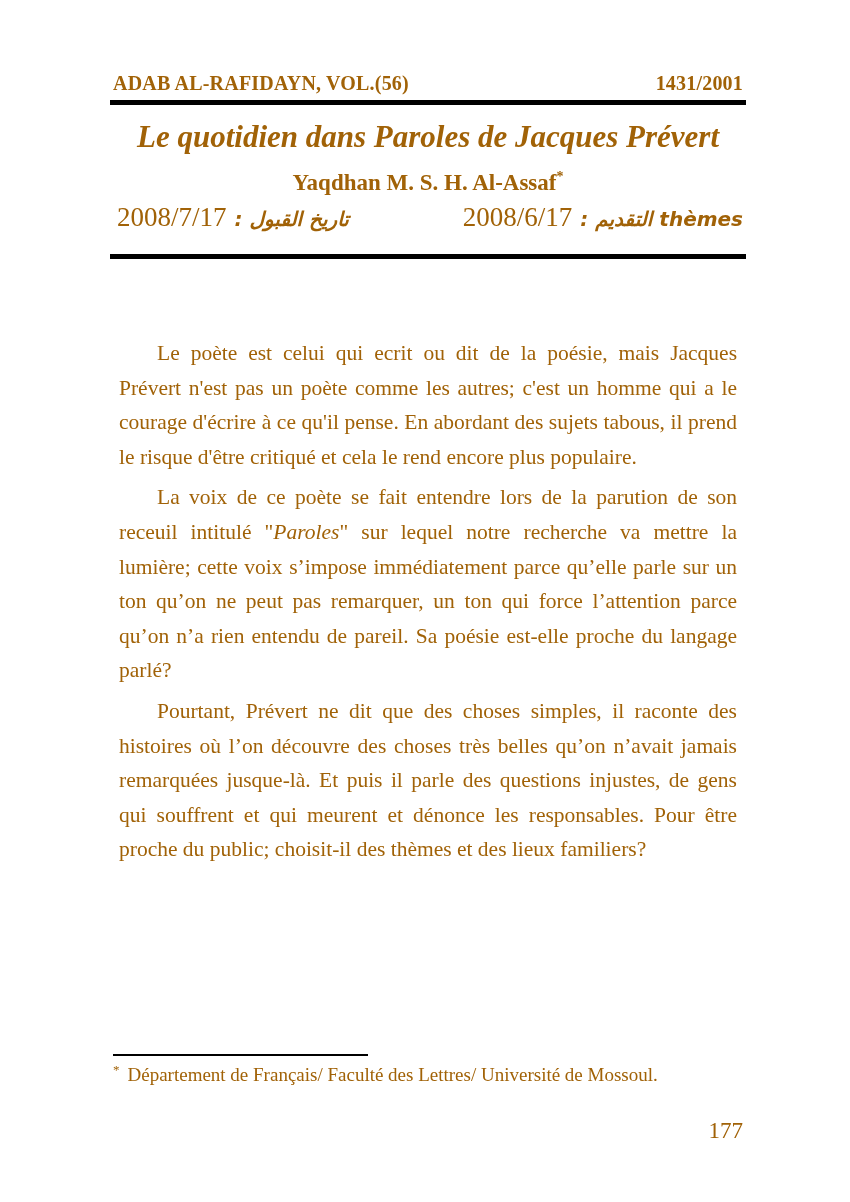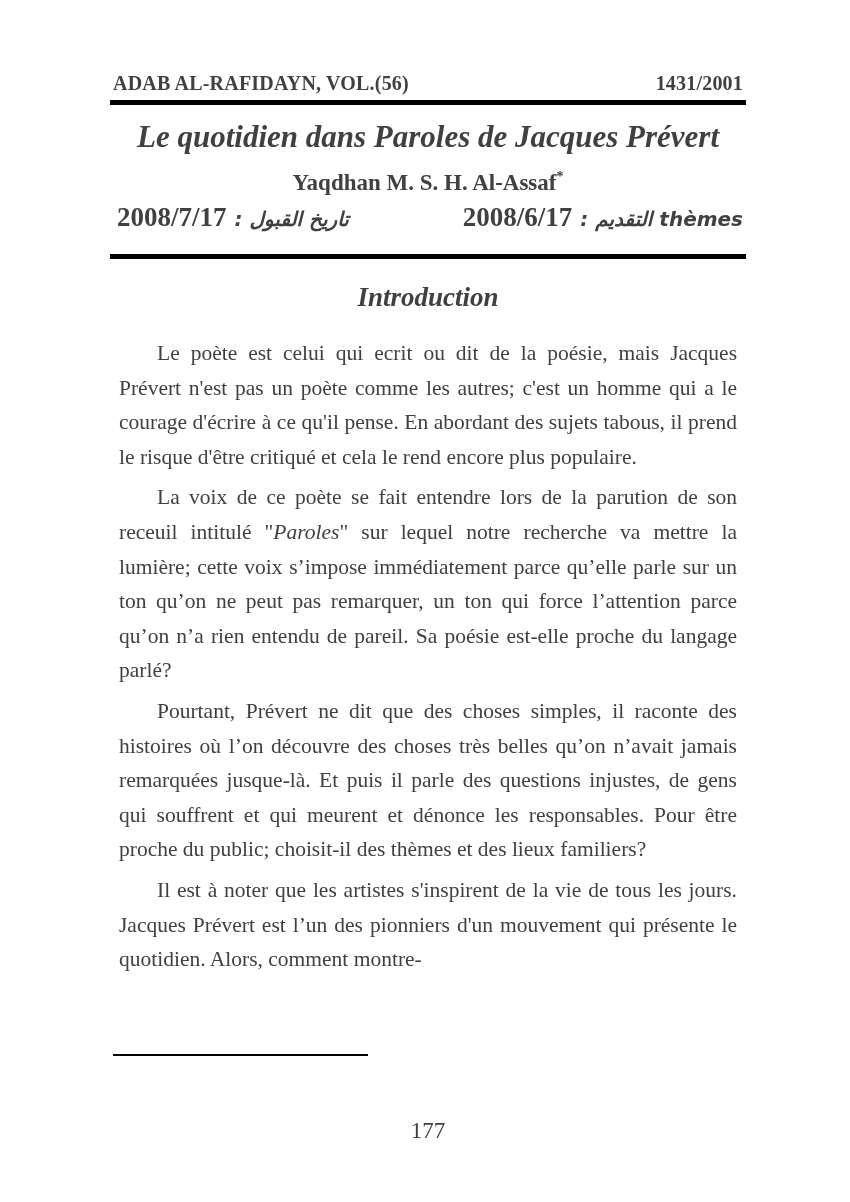--- a/index.html
+++ b/index.html
@@ -6,21 +6,21 @@
     margin: 0;
     padding: 0;
     background: #e8e8e8;
   }
   .page {
     position: relative;
     width: 850px;
     height: 1202px;
     margin: 0 auto;
     background: #ffffff;
-    color: #404040;
+    color: #a16207;
     font-family: "Liberation Serif", serif;
     overflow: hidden;
   }
   .abs { position: absolute; }
 
   
   .header-row {
     top: 72px;
     left: 113px;
     width: 630px;
@@ -74,21 +74,21 @@
     white-space: nowrap;
   }
   .date-label {
     font-size: 20px;
     font-weight: bold;
     font-family: "DejaVu Sans", sans-serif;
     font-style: italic;
   }
   .date-value {
     font-size: 27px;
-    font-weight: bold;
+    font-weight: normal;
     font-family: "Liberation Serif", serif;
     padding: 0 4px;
   }
   .rule-mid {
     top: 254px;
     left: 110px;
     width: 636px;
     height: 5px;
     background: #000;
   }
@@ -136,21 +136,21 @@
   .footnote-line sup {
     font-size: 13px;
     padding-right: 8px;
   }
 
   
   .page-number {
     top: 1118px;
     left: 113px;
     width: 630px;
-    text-align: center;
+    text-align: right;
     font-size: 23px;
   }
 </style>
 </head>
 <body>
 
 <div class="page">
 
   <div class="abs header-row">
     <span>ADAB AL-RAFIDAYN, VOL.(56)</span>
@@ -169,26 +169,27 @@
       <span class="date-label">تاريخ القبول :</span>
       <span class="date-value">2008/7/17</span>
     </span>
     <span class="date-block">
       <span class="date-label">thèmes التقديم :</span>
       <span class="date-value">2008/6/17</span>
     </span>
   </div>
   <div class="abs rule-mid"></div>
 
-  <div class="abs section-heading">Introduction</div>
 
   <div class="abs article-body">
     <p><span>Le poète est celui qui ecrit ou dit de la poésie, mais Jacques Prévert n'est pas un poète comme les autres; c'est un homme qui a le courage d'écrire à ce qu'il pense. En abordant des sujets tabous, il prend le risque d'être critiqué et cela le rend encore plus populaire.</span></p>
     <p><span>La voix de ce poète se fait entendre lors de la parution de son receuil intitulé "</span><span class="italic">Paroles</span><span>" sur lequel notre recherche va mettre la lumière; cette voix s’impose immédiatement parce qu’elle parle sur un ton qu’on ne peut pas remarquer, un ton qui force l’attention parce qu’on n’a rien entendu de pareil. Sa poésie est-elle proche du langage parlé?</span></p>
     <p><span>Pourtant, Prévert ne dit que des choses simples, il raconte des histoires où l’on découvre des choses très belles qu’on n’avait jamais remarquées jusque-là. Et puis il parle des questions injustes, de gens qui souffrent et qui meurent et dénonce les responsables. Pour être proche du public; choisit-il des thèmes et des lieux familiers?</span></p>
-    <p><span>Il est à noter que les artistes s'inspirent de la vie de tous les jours. Jacques Prévert est l’un des pionniers d'un mouvement qui présente le quotidien. Alors, comment montre-</span></p>
   </div>
 
   <div class="abs footnote-rule"></div>
+  <div class="abs footnote-line">
+    <sup>*</sup><span>Département de Français/ Faculté des Lettres/ Université de Mossoul.</span>
+  </div>
 
   <div class="abs page-number">177</div>
 
 </div>
 
 </body></html>

